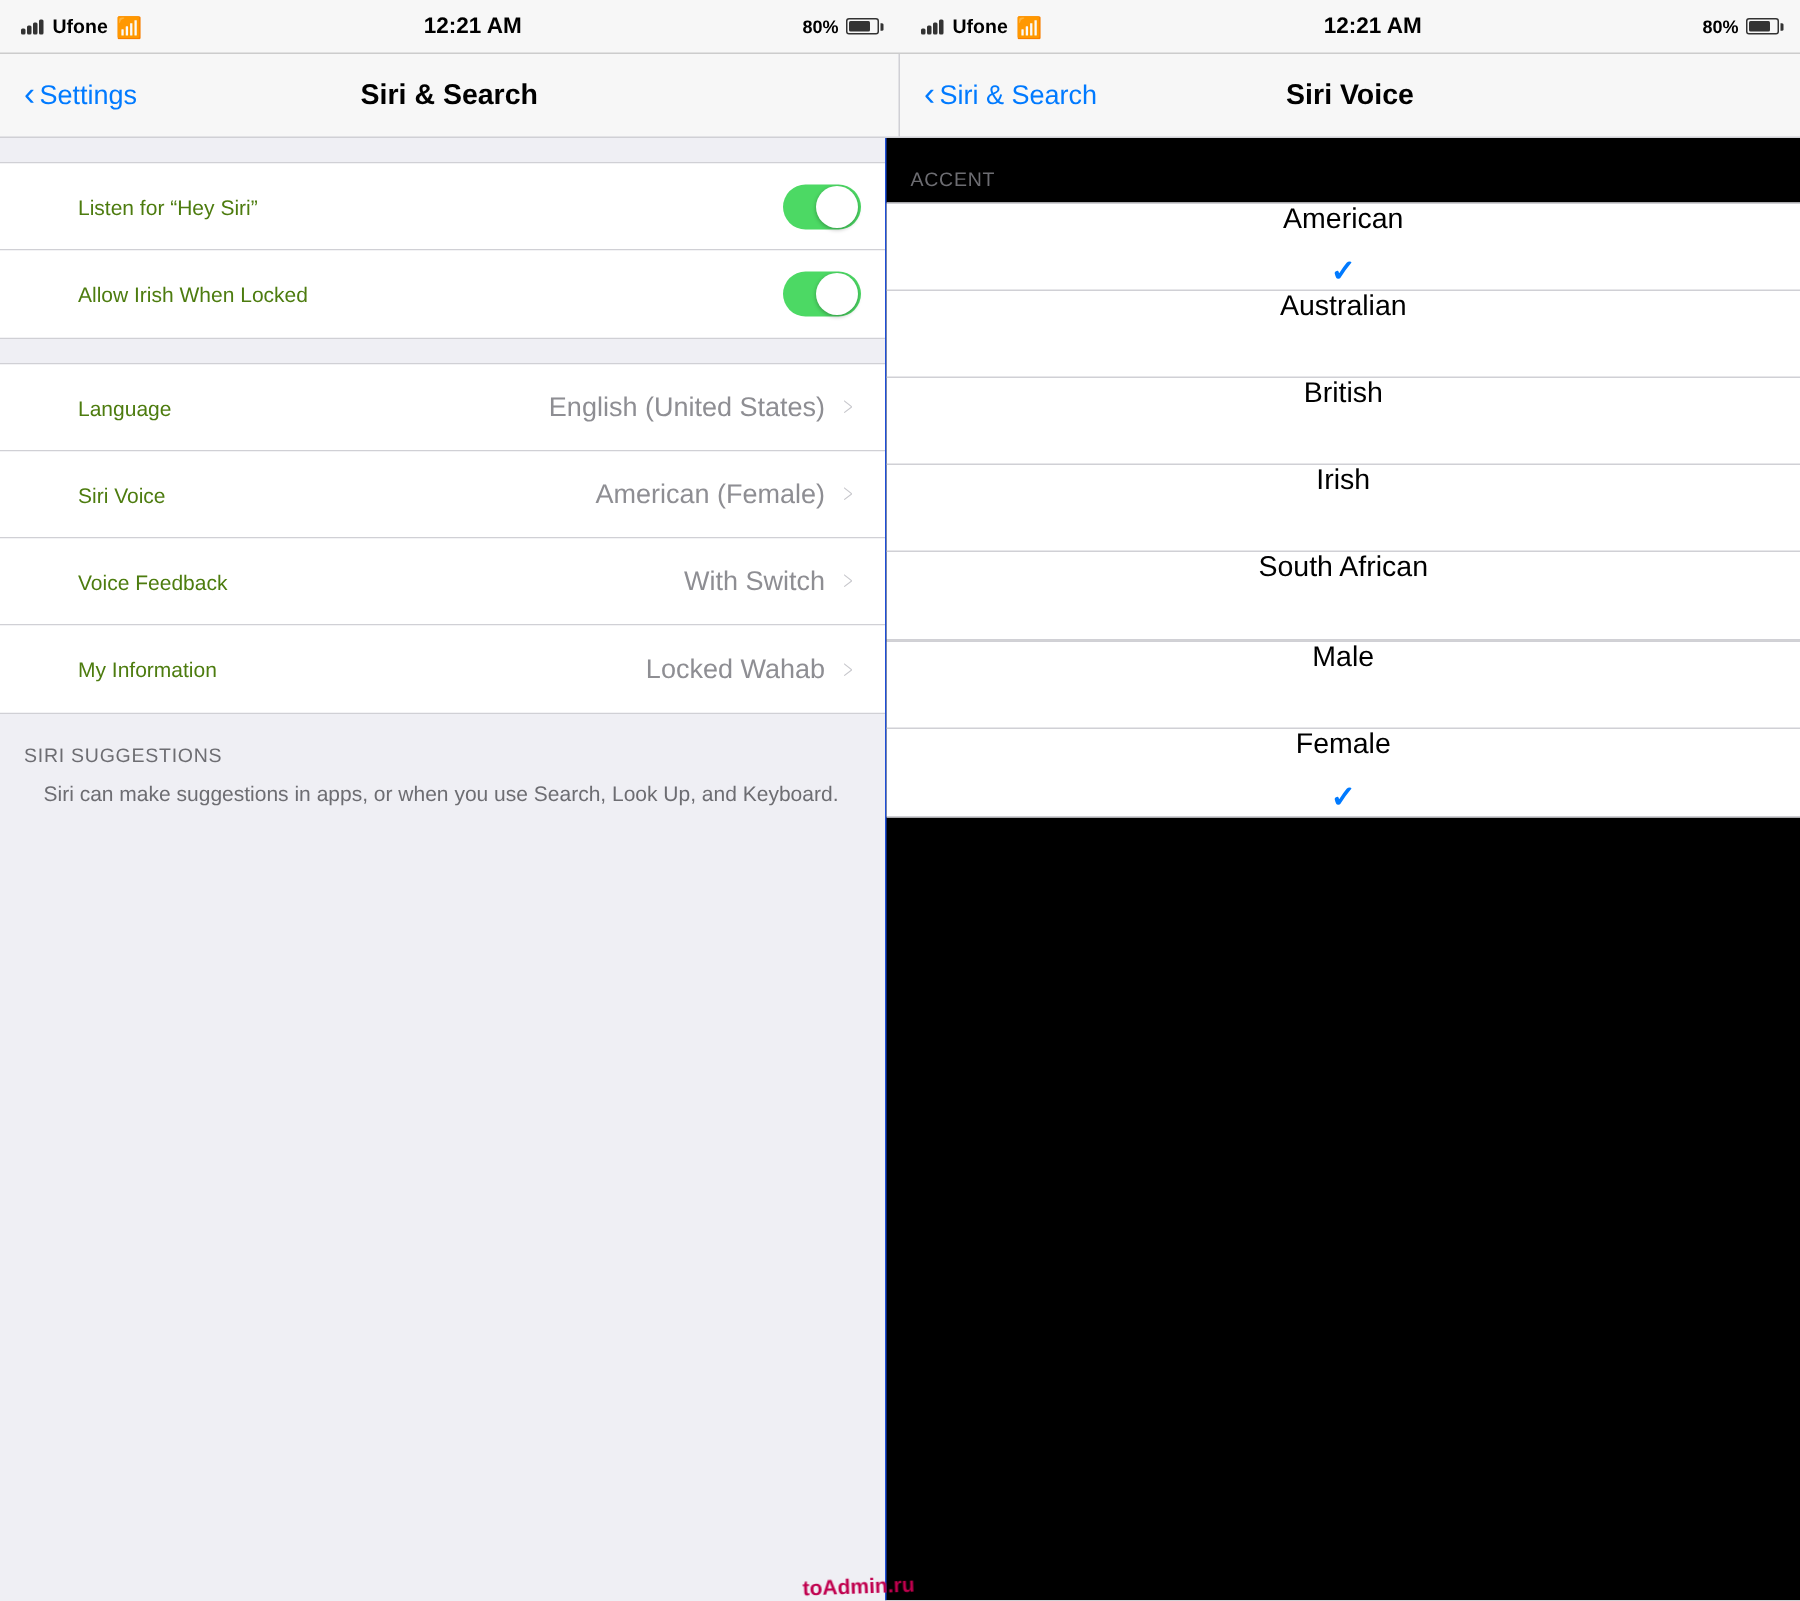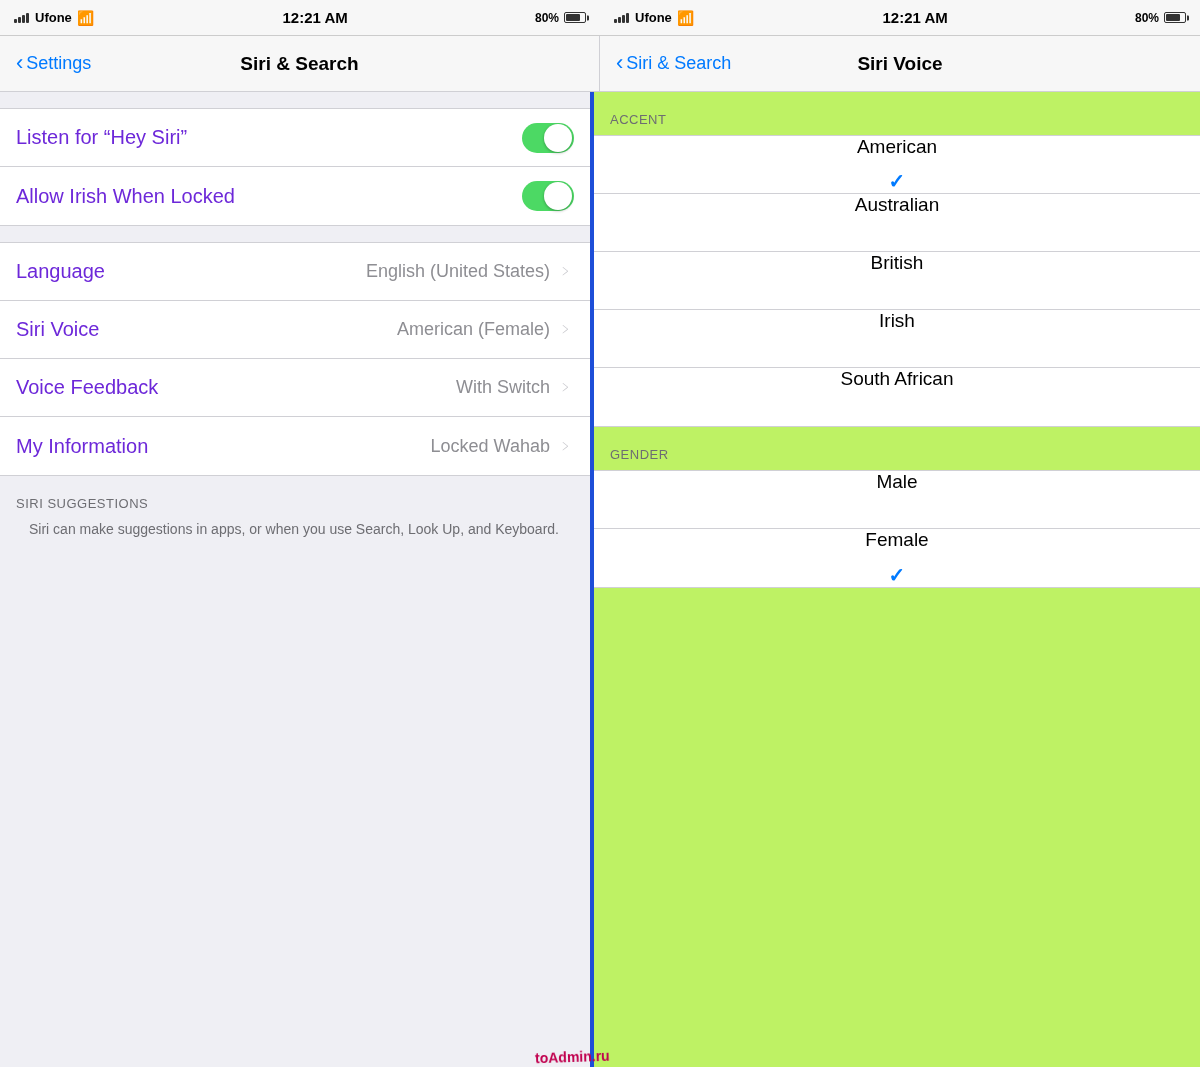--- a/index.html
+++ b/index.html
@@ -133,23 +133,23 @@
     .left-panel {
       width: 590px;
       background: #efeff4;
       overflow-y: auto;
       flex-shrink: 0;
     }
 
     
     .right-panel {
       flex: 1;
-      background: #bef264;
+      background: #000000;
       overflow-y: auto;
-      border-left: 4px solid #1d4ed8;
+      border-left: 1px solid #1d4ed8;
     }
 
     
     .settings-group {
       background: #fff;
       margin: 16px 0 0 0;
       border-top: 1px solid #d0d0d5;
       border-bottom: 1px solid #d0d0d5;
     }
     .settings-row {
@@ -159,22 +159,23 @@
       padding: 0 16px;
       min-height: 58px;
       background: #fff;
       border-bottom: 1px solid #d0d0d5;
       position: relative;
     }
     .settings-row:last-child {
       border-bottom: none;
     }
     .settings-row-label {
-      font-size: 20px;
-      color: #6d28d9;
+      font-size: 14px;
+      color: #4d7c0f;
+      margin-left: 36px;
     }
     .settings-row-value {
       color: #8e8e93;
       font-size: 18px;
       display: flex;
       align-items: center;
       gap: 8px;
     }
     .chevron-right {
       color: #c7c7cc;
@@ -420,21 +421,20 @@
 
       <div class="accent-row">
         <span class="accent-label">Irish</span>
       </div>
 
       <div class="accent-row">
         <span class="accent-label">South African</span>
       </div>
     </div>
 
-    <div class="section-header">GENDER</div>
 
     <div class="accent-list">
 
       <div class="accent-row">
         <span class="accent-label">Male</span>
       </div>
 
       <div class="accent-row">
         <span class="accent-label">Female</span>
         <span class="checkmark">✓</span>

